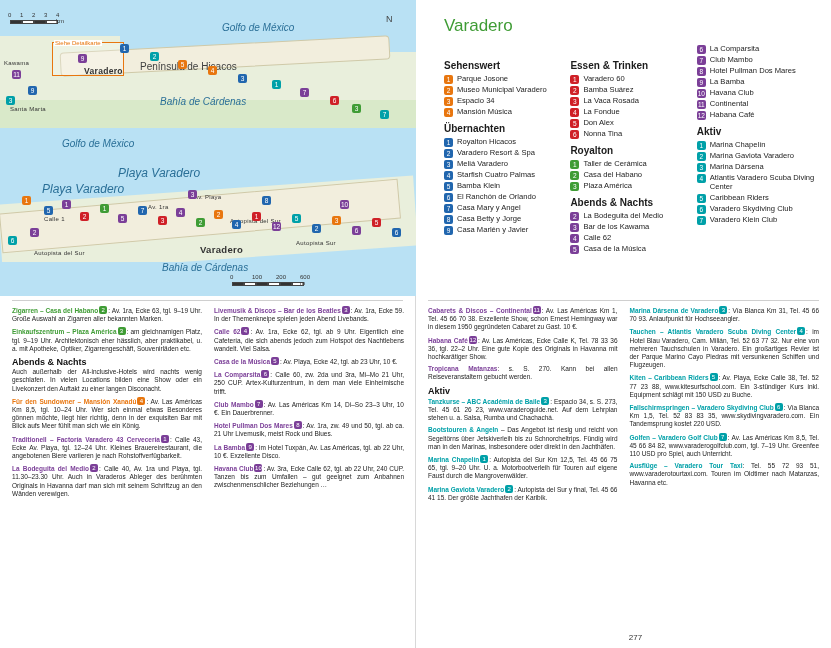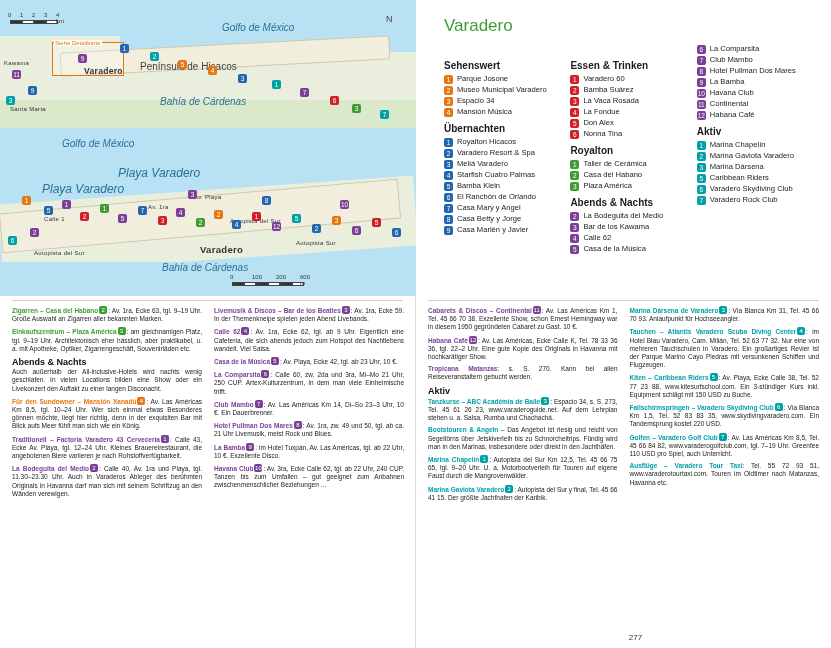--- a/index.html
+++ b/index.html
@@ -365,30 +365,34 @@
             </div>
             <div class="legend-item">
               <span class="num c-teal">2</span>
               <span class="txt">Marina Gaviota Varadero</span>
             </div>
             <div class="legend-item">
               <span class="num c-teal">3</span>
               <span class="txt">Marina Dársena</span>
             </div>
             <div class="legend-item">
+              <span class="num c-teal">4</span>
+              <span class="txt">Atlantis Varadero Scuba Diving Center</span>
+            </div>
+            <div class="legend-item">
               <span class="num c-teal">5</span>
               <span class="txt">Caribbean Riders</span>
             </div>
             <div class="legend-item">
               <span class="num c-teal">6</span>
               <span class="txt">Varadero Skydiving Club</span>
             </div>
             <div class="legend-item">
               <span class="num c-teal">7</span>
-              <span class="txt">Varadero Rock Club</span>
+              <span class="txt">Varadero Klein Club</span>
             </div>
           </div>
         </div>
     </div>
 
     <div class="rule"></div>
 
     <div class="text-area right">
       <div class="cols" id="right-cols">
           <p><span class="b purple">Cabarets &amp; Discos – Continental</span><span class="inl-num c-purple">11</span><span>: Av. Las Américas Km 1, Tel. 45 66 70 38. Exzellente Show, schon Ernest Hemingway war in diesem 1950 gegründeten Cabaret zu Gast. 10 €.</span></p>

